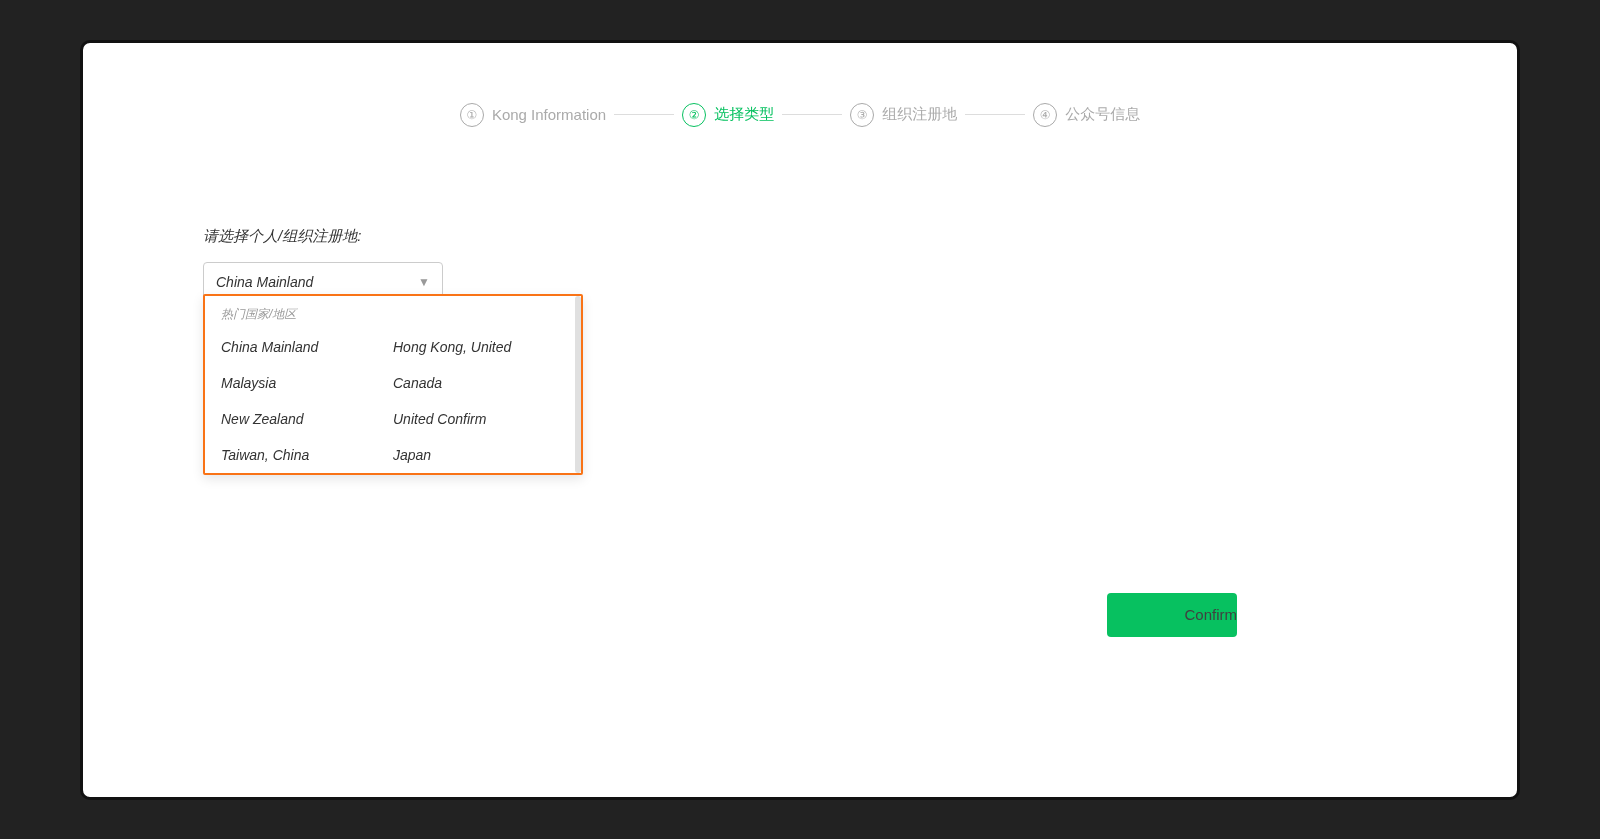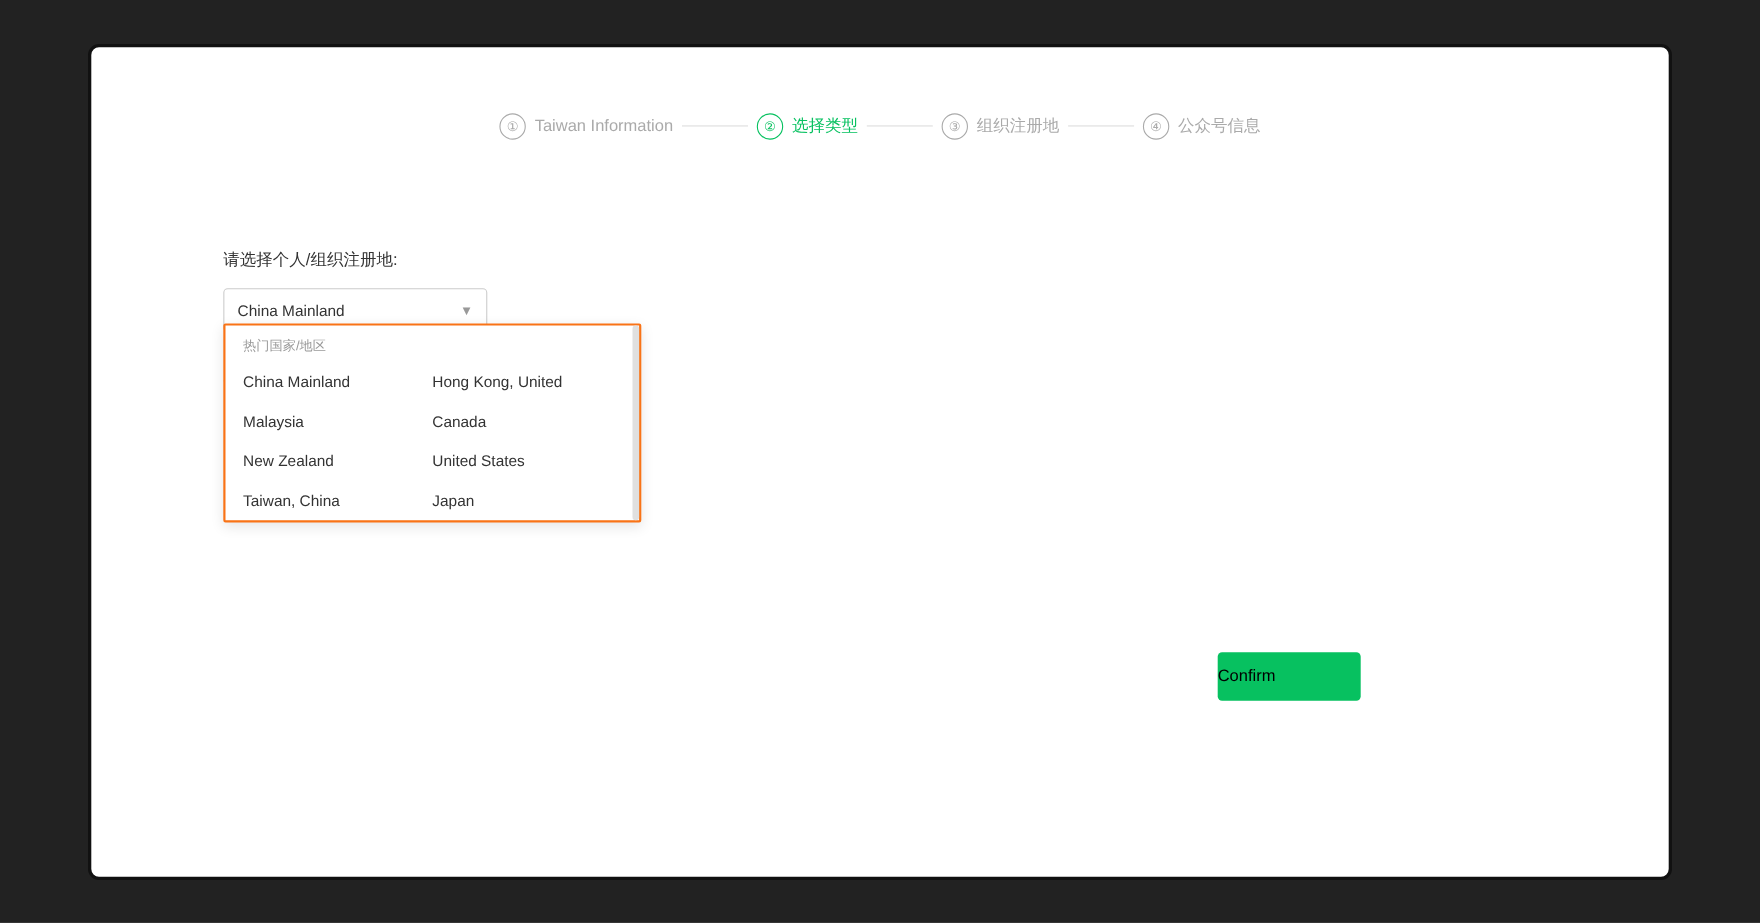--- a/index.html
+++ b/index.html
@@ -62,20 +62,21 @@
       width: 60px;
       height: 1px;
       background: #ddd;
       margin: 0 8px;
     }
 
     
     .main-content {
       padding-left: 80px;
       padding-top: 40px;
+      font-style: italic;
     }
 
     .label-text {
       font-size: 15px;
       color: #333;
       margin-bottom: 16px;
     }
 
     
     .dropdown-wrapper {
@@ -151,44 +152,44 @@
       color: #555;
       margin-top: 20px;
     }
 
     
     .confirm-btn {
       position: absolute;
       right: 280px;
       bottom: 160px;
       background: #07c160;
-      color: #000000;
+      color: #404040;
       border: none;
       border-radius: 4px;
       width: 130px;
       height: 44px;
       font-size: 15px;
       cursor: pointer;
       display: flex;
       align-items: center;
-      justify-content: flex-start;
+      justify-content: flex-end;
     }
   </style>
 </head>
 <body>
 
 <div class="outer-frame">
 
   <div class="steps-bar">
 
     <div class="step">
       <div class="step-circle">
         <span>①</span>
       </div>
-      <span class="step-label">Taiwan Information</span>
+      <span class="step-label">Kong Information</span>
     </div>
     <div class="step-divider"></div>
 
     <div class="step active">
       <div class="step-circle">
         <span>②</span>
       </div>
       <span class="step-label">选择类型</span>
     </div>
     <div class="step-divider"></div>
@@ -224,21 +225,21 @@
       <div class="dropdown-menu">
         <div class="dropdown-scrollbar"></div>
         <div class="dropdown-section-header">热门国家/地区</div>
         <div class="dropdown-grid">
 
           <div class="dropdown-item">China Mainland</div>
           <div class="dropdown-item">Hong Kong, United</div>
           <div class="dropdown-item">Malaysia</div>
           <div class="dropdown-item">Canada</div>
           <div class="dropdown-item">New Zealand</div>
-          <div class="dropdown-item highlighted">United States</div>
+          <div class="dropdown-item highlighted">United Confirm</div>
           <div class="dropdown-item">Taiwan, China</div>
           <div class="dropdown-item">Japan</div>
         </div>
       </div>
     </div>
 
     
     <div class="hint-text" style="margin-top: 30px;">
       <span>服务号。</span>
     </div>

